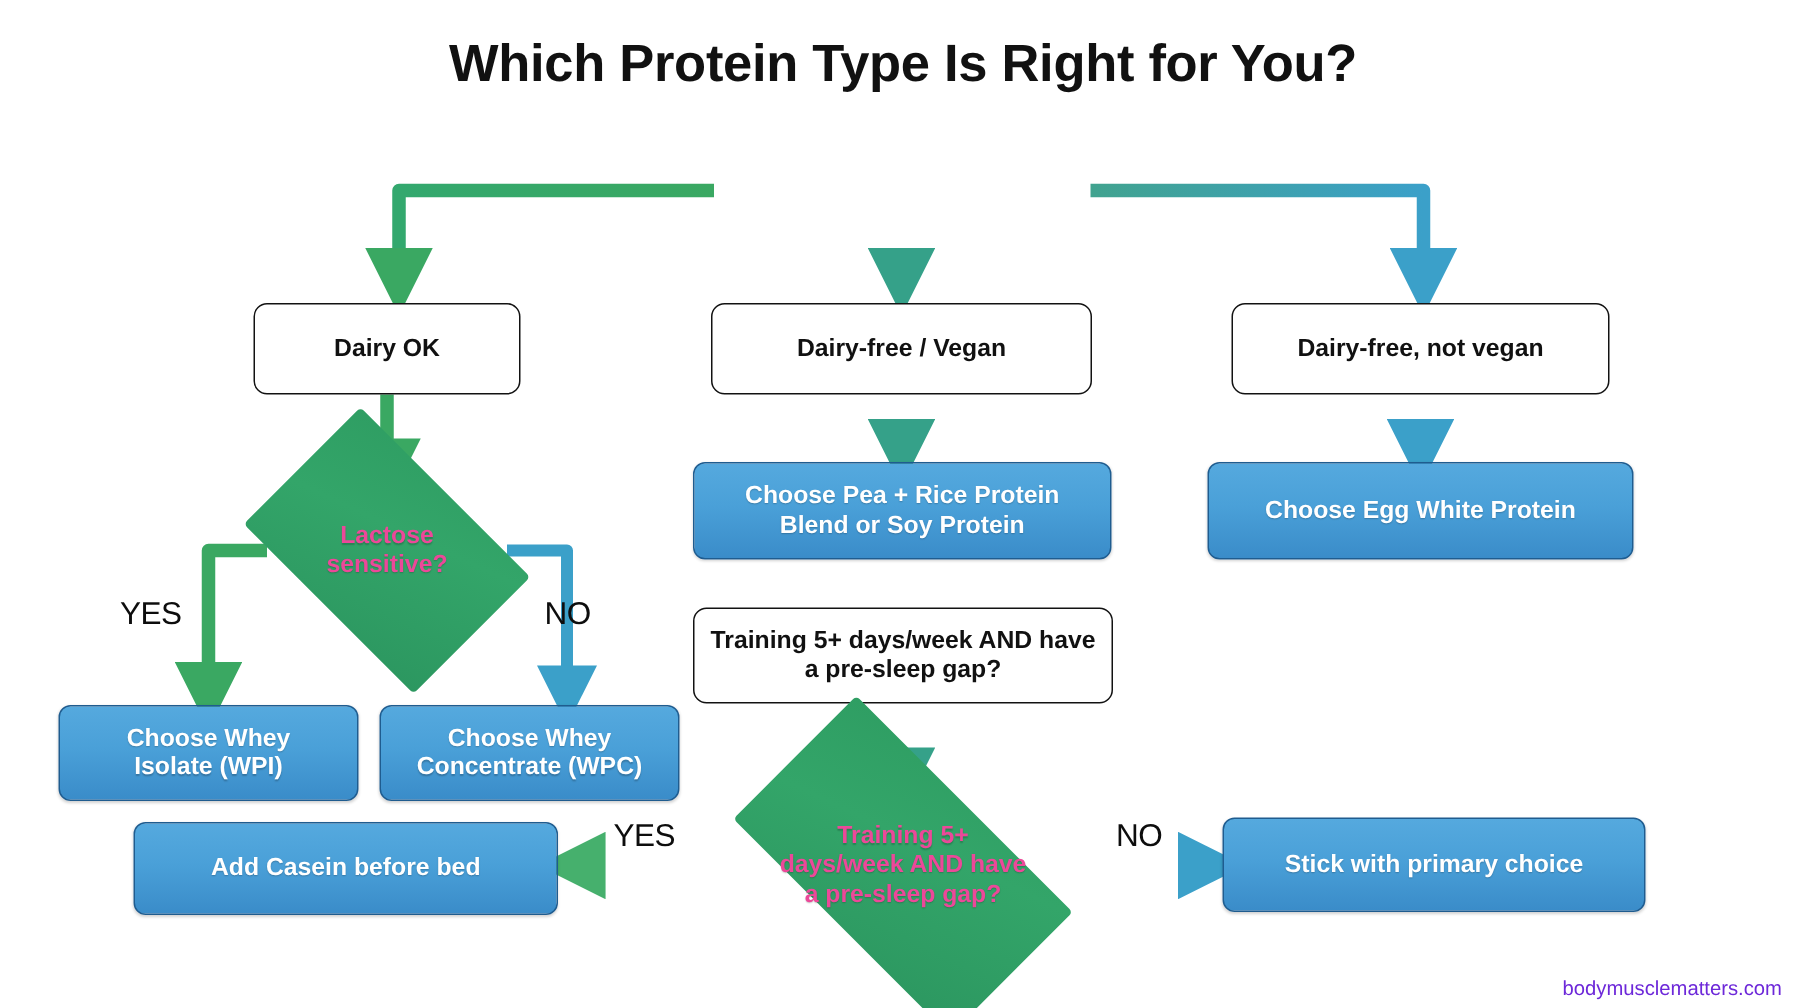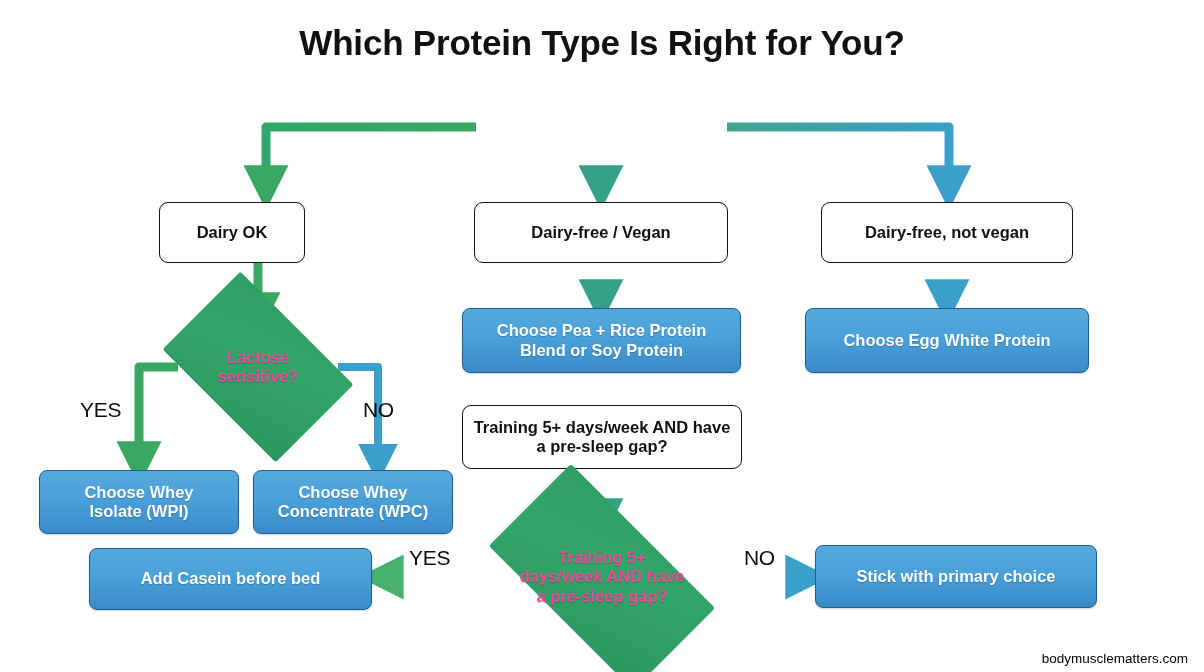--- a/index.html
+++ b/index.html
@@ -71,21 +71,21 @@
   }
 
   .edge-label{
     position:absolute;
     font-size:21px;font-weight:normal;color:#0d0d0d;
     letter-spacing:-0.3px;
   }
 
   .watermark{
     position:absolute;right:16px;bottom:6px;
-    font-size:13.5px;color:#000000;
+    font-size:13.5px;color:#6d28d9;
   }
 </style>
 </head>
 <body>
 
 <div id="stage">
 
   <div class="title">Which Protein Type Is Right for You?</div>
 
   <svg id="wires" viewBox="0 0 1204 672">
@@ -150,21 +150,21 @@
     <path d="M338,367 L378,367 L378,462" fill="none" stroke="#3ba0c9" stroke-width="8" stroke-linejoin="round" marker-end="url(#mBlue)"></path>
 
     <path d="M601,469 L601,519" fill="none" stroke="url(#gTeal)" stroke-width="9" marker-end="url(#mTeal)"></path>
 
     <path d="M500,577 L383,577" fill="none" stroke="url(#gYesBottom)" stroke-width="9" marker-end="url(#mGreen2)"></path>
 
     <path d="M704,577 L806,577" fill="none" stroke="url(#gNoBottom)" stroke-width="9" marker-end="url(#mBlue)"></path>
   </svg>
 
 
-  <div class="node box-white" style="left:159px;top:202px;width:146px;height:61px;">
+  <div class="node box-white" style="left:169px;top:202px;width:178px;height:61px;">
     <span>Dairy OK</span>
   </div>
 
   <div class="node box-white" style="left:474px;top:202px;width:254px;height:61px;">
     <span>Dairy-free / Vegan</span>
   </div>
 
   <div class="node box-blue" style="left:462px;top:308px;width:279px;height:65px;">
     <span>Choose Pea + Rice Protein Blend or Soy Protein</span>
   </div>

